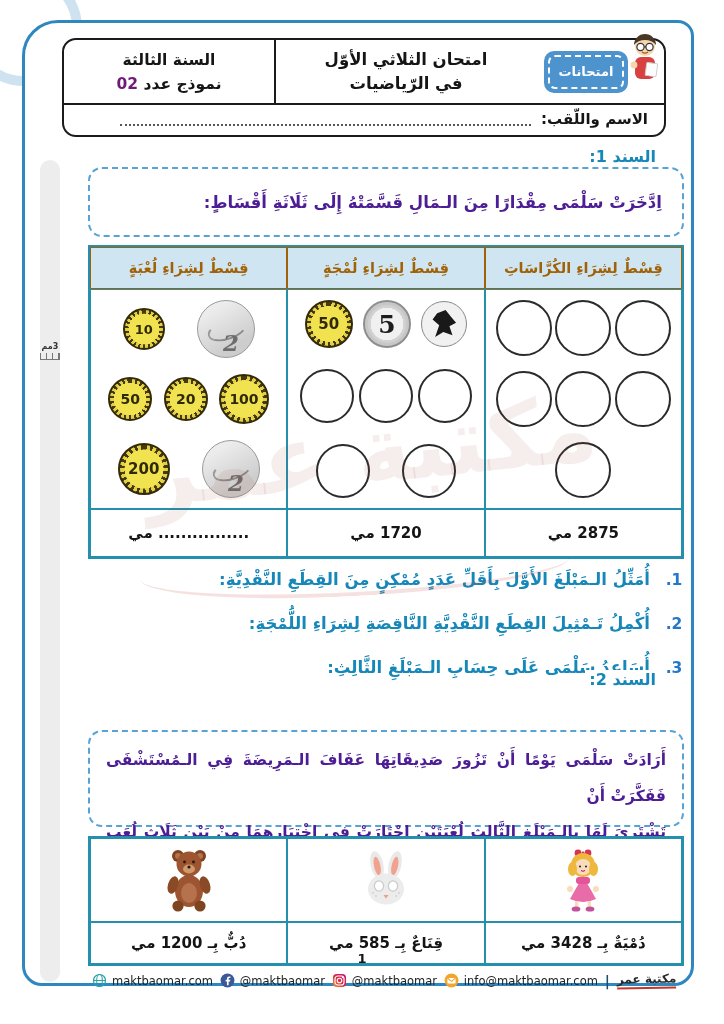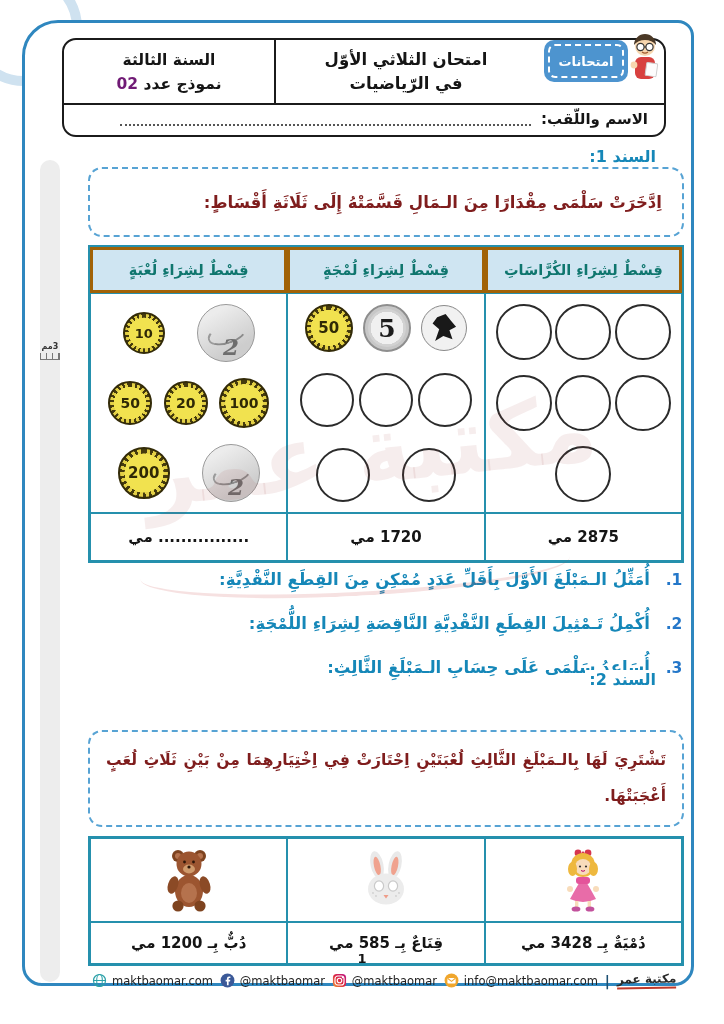--- a/index.html
+++ b/index.html
@@ -16,45 +16,45 @@
   
   .spine{position:absolute;left:40px;top:160px;width:20px;height:822px;background:#ededed;border-radius:10px;}
   .spine-note{position:absolute;left:34px;top:342px;width:32px;text-align:center;
     font-size:8px;font-weight:700;color:#333;direction:rtl;}
   .ruler{width:20px;height:7px;margin:2px auto 0;border:1px solid #777;border-top:none;
     background:repeating-linear-gradient(90deg,transparent 0 5px,#777 5px 6px);box-sizing:border-box;}
   
   .header-box{position:absolute;left:62px;top:38px;width:604px;height:99px;background:#fff;
     border:2.5px solid #1b1b1b;border-radius:14px;box-sizing:border-box;direction:rtl;z-index:2;}
   .header-cells{display:flex;height:63px;border-bottom:2px solid #1b1b1b;}
-  .cell-badge{width:120px;display:flex;align-items:flex-start;direction:ltr;padding-left:8px;position:relative;}
+  .cell-badge{width:120px;display:flex;align-items:center;direction:ltr;padding-left:8px;position:relative;}
   .badge{width:84px;height:42px;background:#4d94cf;border-radius:10px;position:relative;
     display:flex;align-items:center;justify-content:center;}
   .badge::before{content:"";position:absolute;inset:4px;border:2px dashed #fff;border-radius:7px;}
   .badge-label{color:#fff;font-size:13px;font-weight:700;position:relative;z-index:1;}
   .boy{position:absolute;left:88px;top:-8px;}
   .cell-title{flex:1;border-left:2px solid #1b1b1b;display:flex;flex-direction:column;
     align-items:center;justify-content:center;gap:5px;font-weight:700;font-size:16.5px;}
   .cell-grade{width:210px;display:flex;flex-direction:column;align-items:center;justify-content:center;
     gap:6px;font-weight:700;font-size:15.5px;}
   .model-num{color:#701a75;}
   .name-row{display:flex;align-items:center;gap:10px;padding:5px 16px 0;direction:rtl;
     font-weight:700;font-size:15px;margin-left:40px;}
   .dotline{flex:1;border-bottom:2px dotted #555;height:11px;}
   
   .sec-label{position:absolute;right:64px;color:#1587b8;font-weight:700;font-size:16px;direction:rtl;z-index:3;background:#fff;padding:0 4px;}
   .dashed-box{position:absolute;left:88px;width:596px;border:2.5px dashed #57a3d4;border-radius:14px;
-    box-sizing:border-box;direction:rtl;font-weight:700;color:#7f1d1d;background:#fff;}
+    box-sizing:border-box;direction:rtl;font-weight:700;color:#4c1d95;background:#fff;}
   .box1{top:167px;height:70px;display:flex;align-items:center;padding:0 20px;font-size:16.5px;}
   .box2{top:730px;height:97px;padding:10px 16px;font-size:15.5px;line-height:36px;text-align:justify;}
   
   .money-table{position:absolute;left:88px;top:245px;width:596px;direction:rtl;
     display:grid;grid-template-columns:repeat(3,1fr);border:2px solid #2590ad;background:#fff;box-sizing:border-box;}
   .mt-h{height:40px;background:#cfe5f2;display:flex;align-items:center;justify-content:center;
-    font-weight:700;font-size:14.5px;color:#0f766e;border:3px solid #a16207;}
+    font-weight:700;font-size:14.5px;color:#a16207;border:1px solid #a16207;}
   .mt-b{height:220px;border:1px solid #2590ad;box-sizing:border-box;}
   .coin-col{display:flex;flex-direction:column;justify-content:space-between;height:100%;
     padding:10px 6px;box-sizing:border-box;}
   .coin-row{display:flex;justify-content:space-evenly;align-items:center;direction:ltr;}
   .coin-row.pair{justify-content:center;gap:32px;}
   .mt-a{height:46px;display:flex;align-items:center;justify-content:center;font-size:15px;
     font-weight:600;border:1px solid #2590ad;direction:rtl;}
   
   .coin{border-radius:50%;position:relative;display:flex;align-items:center;justify-content:center;
     flex:none;box-sizing:border-box;}
@@ -246,20 +246,21 @@
     <span>أُكْمِلُ تَـمْثِيلَ القِطَعِ النَّقْدِيَّةِ النَّاقِصَةِ لِشِرَاءِ اللُّمْجَةِ:</span>
   </div>
   <div class="q-row">
     <span class="q-num">3.</span>
     <span>أُسَاعِدُ سَلْمَى عَلَى حِسَابِ الـمَبْلَغِ الثَّالِثِ:</span>
   </div>
 </div>
 
 <div class="sec-label" style="top:670px;">السند 2:</div>
 <div class="dashed-box box2">
+  <div>أَرَادَتْ سَلْمَى يَوْمًا أَنْ تَزُورَ صَدِيقَاتِهَا عَفَافَ الـمَرِيضَةَ فِي الـمُسْتَشْفَى فَفَكَّرَتْ أَنْ</div>
   <div>تَشْتَرِيَ لَهَا بِالـمَبْلَغِ الثَّالِثِ لُعْبَتَيْنِ اِحْتَارَتْ فِي اِخْتِيَارِهِمَا مِنْ بَيْنِ ثَلَاثِ لُعَبٍ أَعْجَبَتْهَا.</div>
 </div>
 
 <div class="toys-table">
   <div class="tt-img">
     <svg width="54" height="66" viewBox="0 0 54 66">
       <path d="M27,4 l-5,6 h10 z" fill="#d6354e"></path>
       <circle cx="22" cy="6" r="3.4" fill="#d6354e"></circle>
         <circle cx="32" cy="6" r="3.4" fill="#d6354e"></circle>
       <circle cx="27" cy="18" r="12" fill="#eeb83e"></circle>

